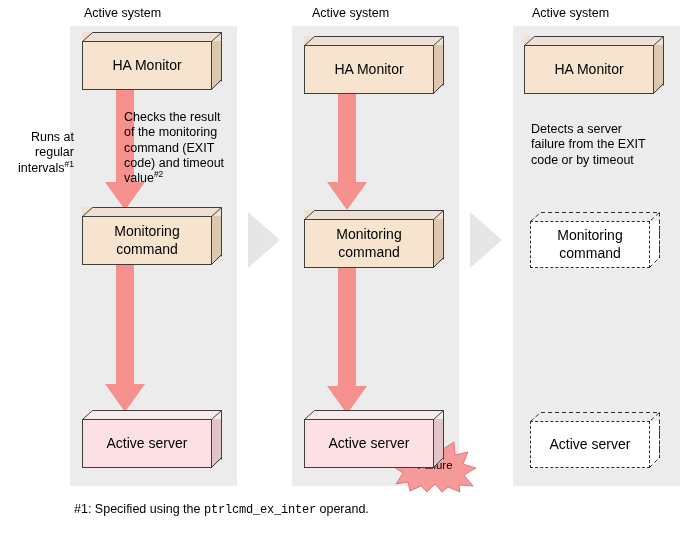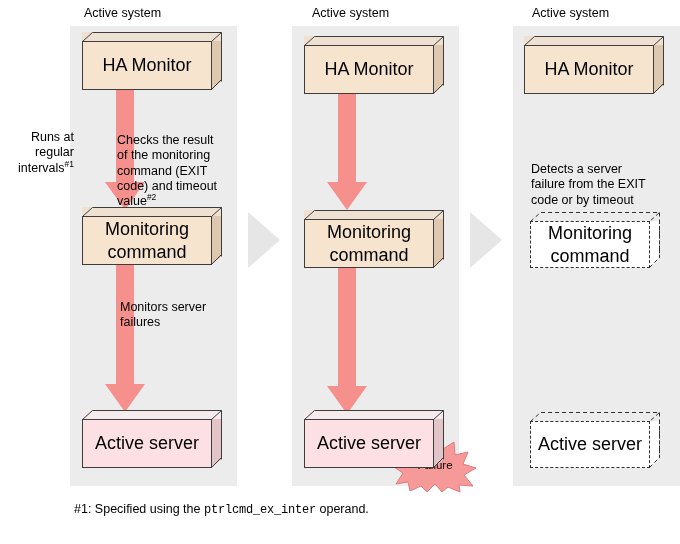--- a/index.html
+++ b/index.html
@@ -43,21 +43,21 @@
     top: 9px;
     right: 10px;
     bottom: 0;
     border: 1px solid #3d3d3d;
     box-sizing: border-box;
     display: flex;
     align-items: center;
     justify-content: center;
     text-align: center;
     line-height: 1.25;
-    font-size: 18px;
+    font-size: 14px;
     z-index: 3;
   }
   .box3d .side {
     position: absolute;
     right: 0;
     top: 9px;
     width: 11px;
     bottom: 0;
     z-index: 1;
   }
@@ -194,21 +194,21 @@
         <div class="sd"></div>
       </div>
     <div class="face">HA Monitor</div>
     <svg class="lid" viewBox="0 0 140 58" preserveAspectRatio="none">
       <path d="M0.5,9.5 L10.5,0.5 L139.5,0.5 L129.5,9.5 Z" fill="none" stroke="#3d3d3d" stroke-width="1"></path>
       <line x1="139.5" y1="0.5" x2="139.5" y2="47.5" stroke="#3d3d3d" stroke-width="1"></line>
       <line x1="129.5" y1="57.5" x2="139.5" y2="47.5" stroke="#3d3d3d" stroke-width="1"></line>
     </svg>
   </div>
 
-  <div class="txt" style="left:117px; top:110px; width:108px;margin-top:23px;"><span>Checks the result
+  <div class="txt" style="left:124px; top:110px; width:108px;"><span>Checks the result
 of the monitoring
 command (EXIT
 code) and timeout
 value</span><sup>#2</sup></div>
 
   <div class="arrow-down" style="left:103px; top:258px;">
     <svg width="44" height="158" viewBox="0 0 44 158">
       <polygon points="13,0 31,0 31,126 42,126 22,154 2,126 13,126" fill="#f5908c"></polygon>
     </svg>
   </div>
@@ -220,22 +220,20 @@
       </div>
     <div class="face">Monitoring
 command</div>
     <svg class="lid" viewBox="0 0 140 58" preserveAspectRatio="none">
       <path d="M0.5,9.5 L10.5,0.5 L139.5,0.5 L129.5,9.5 Z" fill="none" stroke="#3d3d3d" stroke-width="1"></path>
       <line x1="139.5" y1="0.5" x2="139.5" y2="47.5" stroke="#3d3d3d" stroke-width="1"></line>
       <line x1="129.5" y1="57.5" x2="139.5" y2="47.5" stroke="#3d3d3d" stroke-width="1"></line>
     </svg>
   </div>
 
-  <div class="txt" style="left:120px; top:300px; width:112px;"><span>Monitors server
-failures</span></div>
 
   <div class="box3d pink" style="left:82px; top:410px; width:140px; height:58px;">
     <div class="topf"></div>
     <div class="side">
         <div class="sd"></div>
       </div>
     <div class="face">Active server</div>
     <svg class="lid" viewBox="0 0 140 58" preserveAspectRatio="none">
       <path d="M0.5,9.5 L10.5,0.5 L139.5,0.5 L129.5,9.5 Z" fill="none" stroke="#3d3d3d" stroke-width="1"></path>
       <line x1="139.5" y1="0.5" x2="139.5" y2="47.5" stroke="#3d3d3d" stroke-width="1"></line>
@@ -327,21 +325,21 @@
         <div class="sd"></div>
       </div>
     <div class="face">HA Monitor</div>
     <svg class="lid" viewBox="0 0 140 58" preserveAspectRatio="none">
       <path d="M0.5,9.5 L10.5,0.5 L139.5,0.5 L129.5,9.5 Z" fill="none" stroke="#3d3d3d" stroke-width="1"></path>
       <line x1="139.5" y1="0.5" x2="139.5" y2="47.5" stroke="#3d3d3d" stroke-width="1"></line>
       <line x1="129.5" y1="57.5" x2="139.5" y2="47.5" stroke="#3d3d3d" stroke-width="1"></line>
     </svg>
   </div>
 
-  <div class="txt" style="left:531px; top:122px; width:140px;margin-top:40px;"><span>Detects a server
+  <div class="txt" style="left:531px; top:122px; width:140px;"><span>Detects a server
 failure from the EXIT
 code or by timeout</span></div>
 
   <div class="box3d ghost" style="left:530px; top:212px; width:130px; height:56px;">
     <div class="topf"></div>
     <div class="side">
         <div class="sd"></div>
       </div>
     <div class="face">Monitoring
 command</div>

